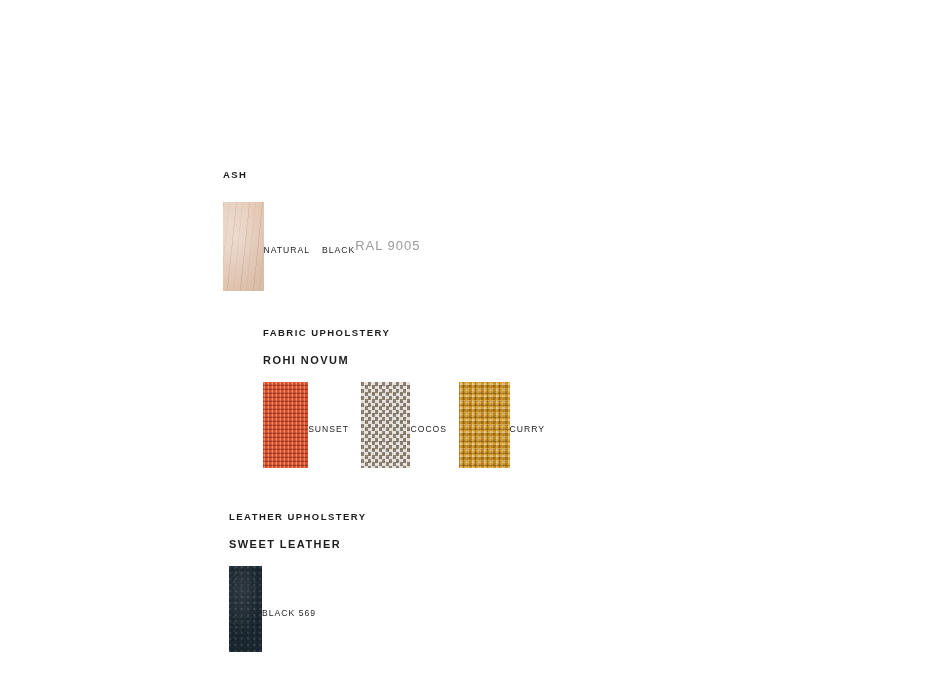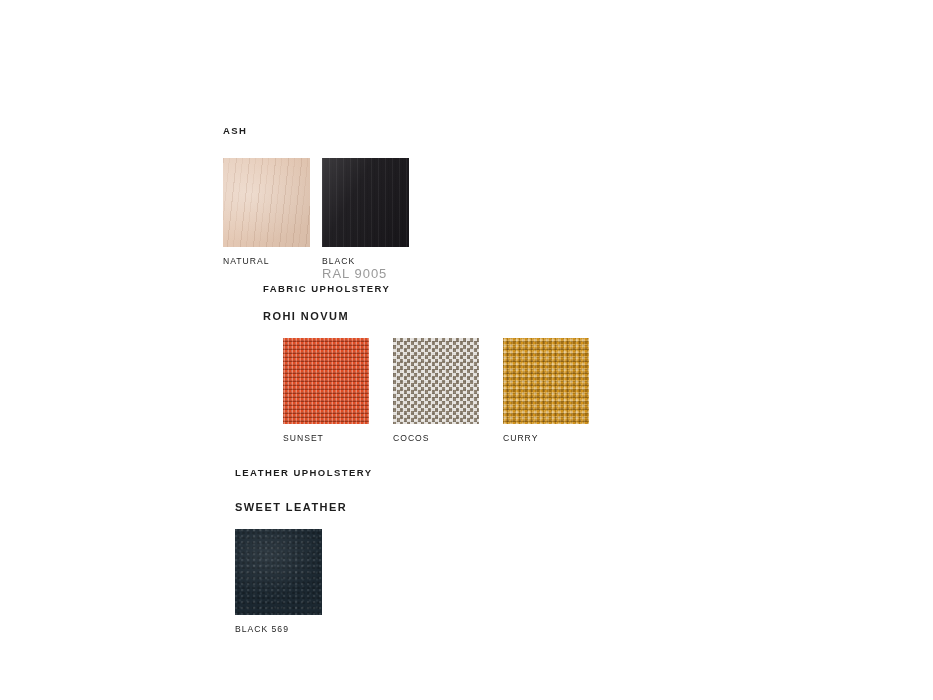--- a/index.html
+++ b/index.html
@@ -25,38 +25,40 @@
   }
 
   
   .section-title {
     font-size: 9.5px;
     letter-spacing: 1.45px;
     font-weight: 700;
     color: #1d1d1d;
     text-transform: uppercase;
     line-height: 1;
+    margin-top: 44px;
   }
   .group-title {
     font-size: 11px;
     letter-spacing: 1.45px;
     font-weight: 700;
     color: #1d1d1d;
     text-transform: uppercase;
     line-height: 1;
   }
 
   
   .swatch-row {
     display: flex;
     flex-direction: row;
   }
   .swatch-cell {
     display: flex;
-    flex-direction: column;
+    flex-direction: row;
+    align-items: center;
   }
   .swatch {
     position: relative;
     overflow: hidden;
     background-color: #ccc;
   }
   .swatch-label {
     font-size: 8.6px;
     letter-spacing: 1.0px;
     color: #1d1d1d;
@@ -114,21 +116,21 @@
   }
   .sheen::before {
     content: "";
     position: absolute;
     inset: 0;
     background: linear-gradient(120deg, rgba(255,255,255,0.16) 0%, rgba(255,255,255,0.04) 38%, rgba(0,0,0,0.05) 100%);
     z-index: 2;
   }
 
   
-  .fabric-row { gap: 24px; margin-left: 20px; }
+  .fabric-row { gap: 12px; }
   .fabric-row .swatch-cell { width: 86px; }
   .fabric-row .swatch { width: 86px; height: 86px; }
   .fabric-row .swatch-label { margin-top: 9px; }
 
   
   .weave::after {
     content: "";
     position: absolute;
     inset: 0;
     background-image:
@@ -245,25 +247,25 @@
       </div>
 
       <div class="swatch-cell">
         <div class="swatch weave weave-basket" style="background-color:#d1921b;"></div>
         <div class="swatch-label">CURRY</div>
       </div>
 
     </div>
   </div>
 
-  <div style="position:absolute; left:12px; top:468px;">
+  <div style="position:absolute; left:6px; top:468px;">
 
     <div class="section-title">LEATHER UPHOLSTERY</div>
 
-    <div class="group-title" style="margin-top:24px;">SWEET LEATHER</div>
+    <div class="group-title" style="margin-top:17px;">SWEET LEATHER</div>
 
     <div class="swatch-row leather-row" style="margin-top:16px;">
 
 
       <div class="swatch-cell">
         <div class="swatch pebble pebble-sheen" style="background-color:#1b2730;"></div>
         <div class="swatch-label">BLACK 569</div>
       </div>
 
     </div>

